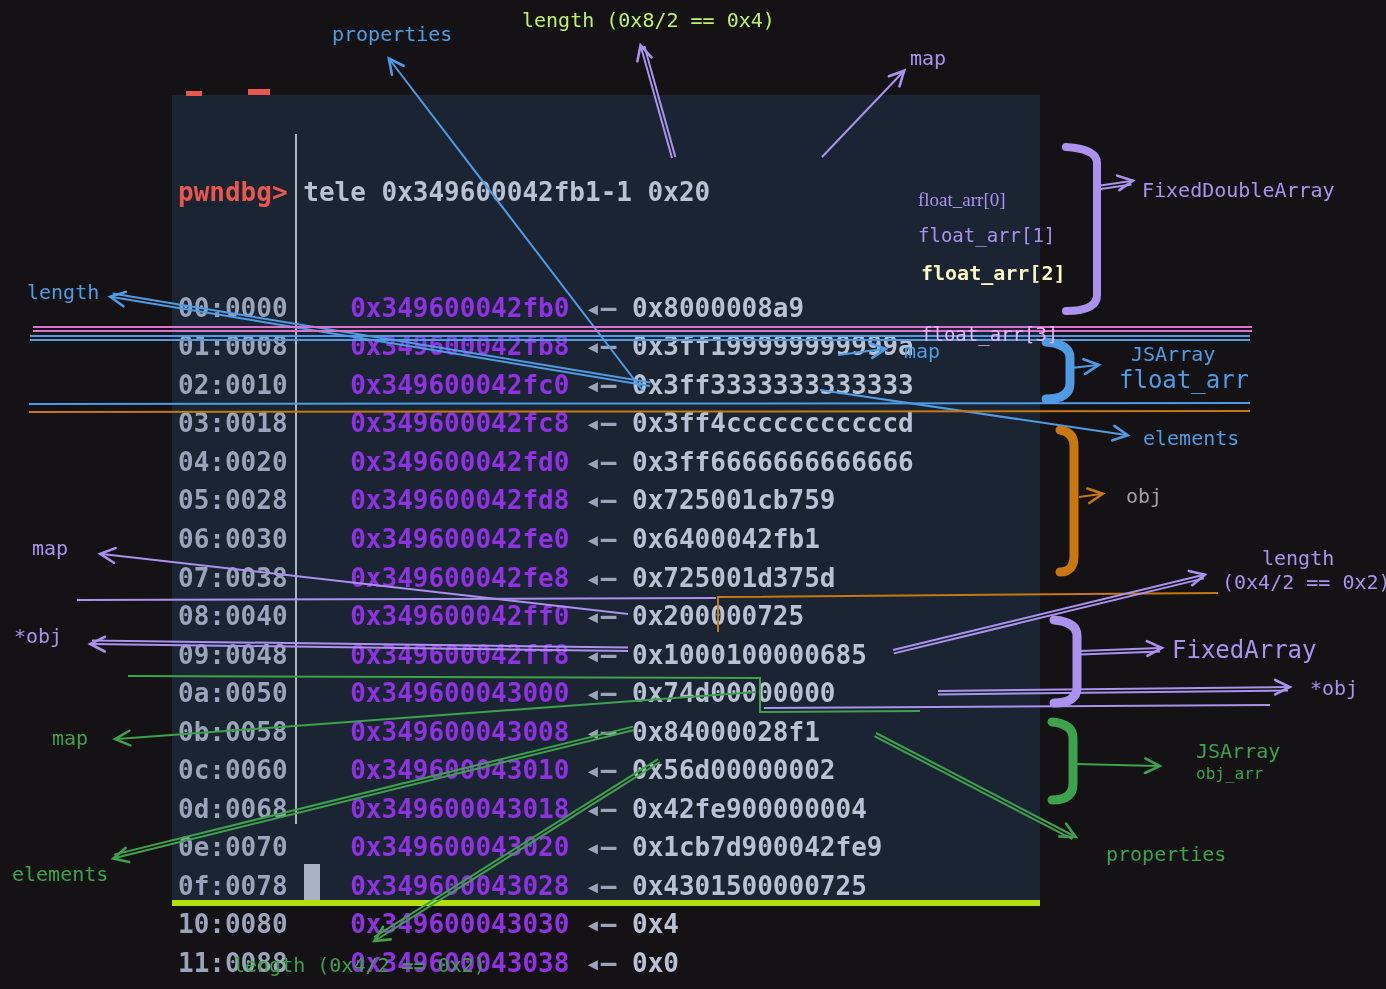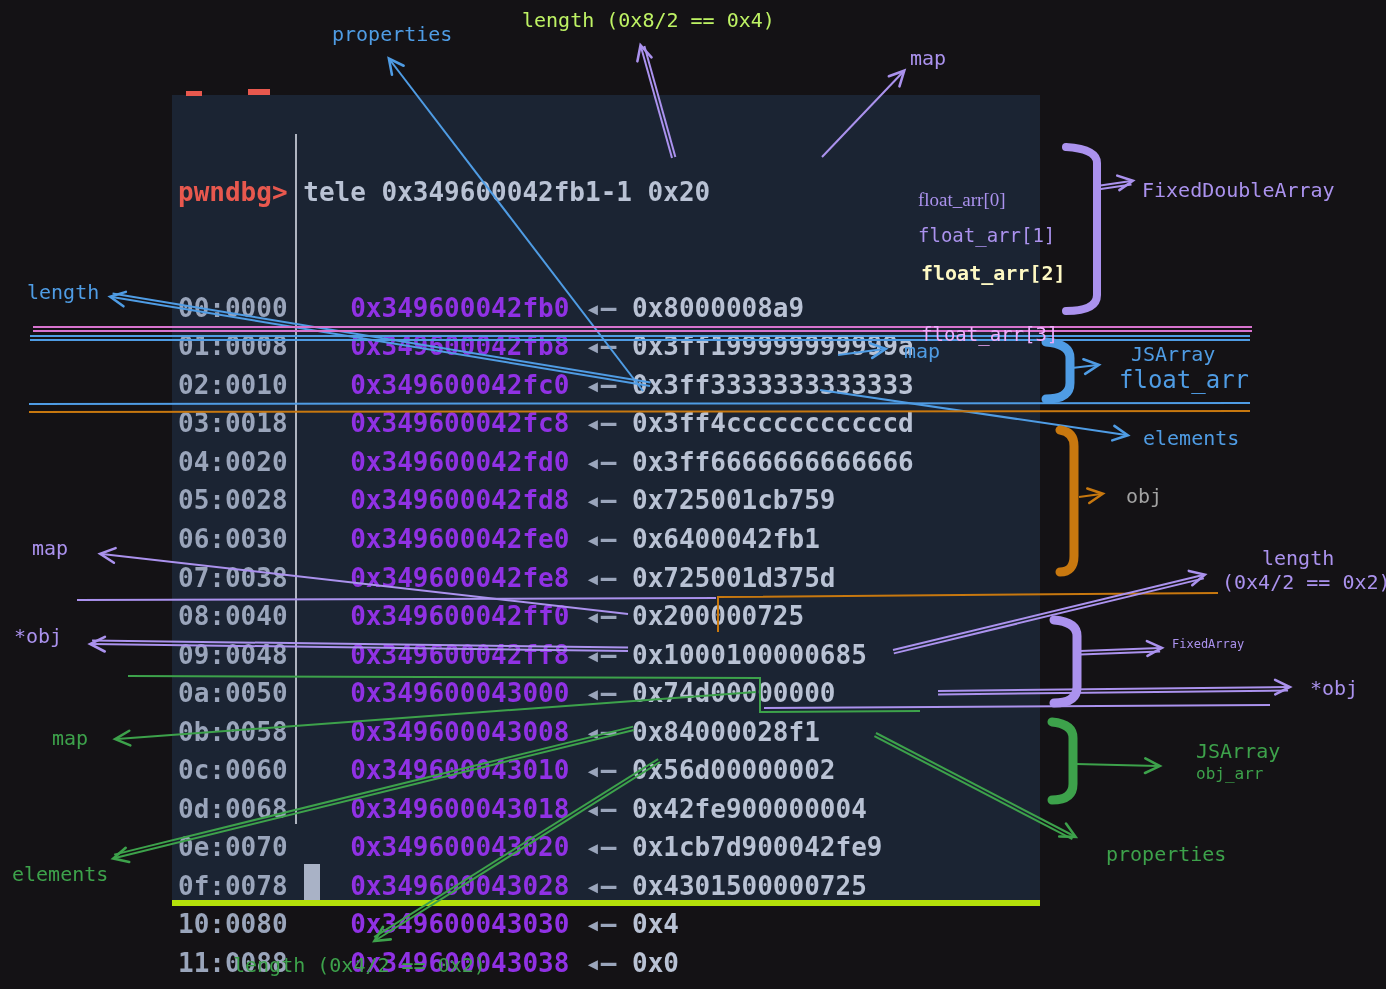--- a/index.html
+++ b/index.html
@@ -121,21 +121,21 @@
       <div class="ann" style="left: 904px; top: 341px; color: rgb(79, 156, 228); font-size: 20px;">map</div>
       <div class="ann" style="left: 1131px; top: 344px; color: rgb(79, 156, 228); font-size: 20px;">JSArray</div>
       <div class="ann" style="left: 1119px; top: 368px; color: rgb(79, 156, 228); font-size: 24px;">float_arr</div>
       <div class="ann" style="left: 27px; top: 282px; color: rgb(79, 156, 228); font-size: 20px;">length</div>
       <div class="ann" style="left: 1143px; top: 428px; color: rgb(79, 156, 228); font-size: 20px;">elements</div>
       <div class="ann" style="left: 1126px; top: 486px; color: #a3a3a3; font-size: 20px;">obj</div>
       <div class="ann" style="left: 32px; top: 538px; color: rgb(171, 146, 238); font-size: 20px;">map</div>
       <div class="ann" style="left: 1262px; top: 548px; color: rgb(171, 146, 238); font-size: 20px;">length</div>
       <div class="ann" style="left: 1222px; top: 572px; color: rgb(171, 146, 238); font-size: 20px;">(0x4/2 == 0x2)</div>
       <div class="ann" style="left: 14px; top: 626px; color: rgb(171, 146, 238); font-size: 20px;">*obj</div>
-      <div class="ann" style="left: 1172px; top: 638px; color: rgb(171, 146, 238); font-size: 12px;">FixedArray</div>
+      <div class="ann" style="left: 1172px; top: 638px; color: rgb(171, 146, 238); font-size: 24px;">FixedArray</div>
       <div class="ann" style="left: 1310px; top: 678px; color: rgb(171, 146, 238); font-size: 20px;">*obj</div>
       <div class="ann" style="left: 52px; top: 728px; color: rgb(61, 162, 75); font-size: 20px;">map</div>
       <div class="ann" style="left: 1196px; top: 741px; color: rgb(61, 162, 75); font-size: 20px;">JSArray</div>
       <div class="ann" style="left: 1196px; top: 766px; color: rgb(61, 162, 75); font-size: 16px;">obj_arr</div>
       <div class="ann" style="left: 1106px; top: 844px; color: rgb(61, 162, 75); font-size: 20px;">properties</div>
       <div class="ann" style="left: 12px; top: 864px; color: rgb(61, 162, 75); font-size: 20px;">elements</div>
       <div class="ann" style="left: 233px; top: 955px; color: rgb(61, 162, 75); font-size: 20px;">length (0x4/2 == 0x2)</div>
     </div>
 
 </div>

